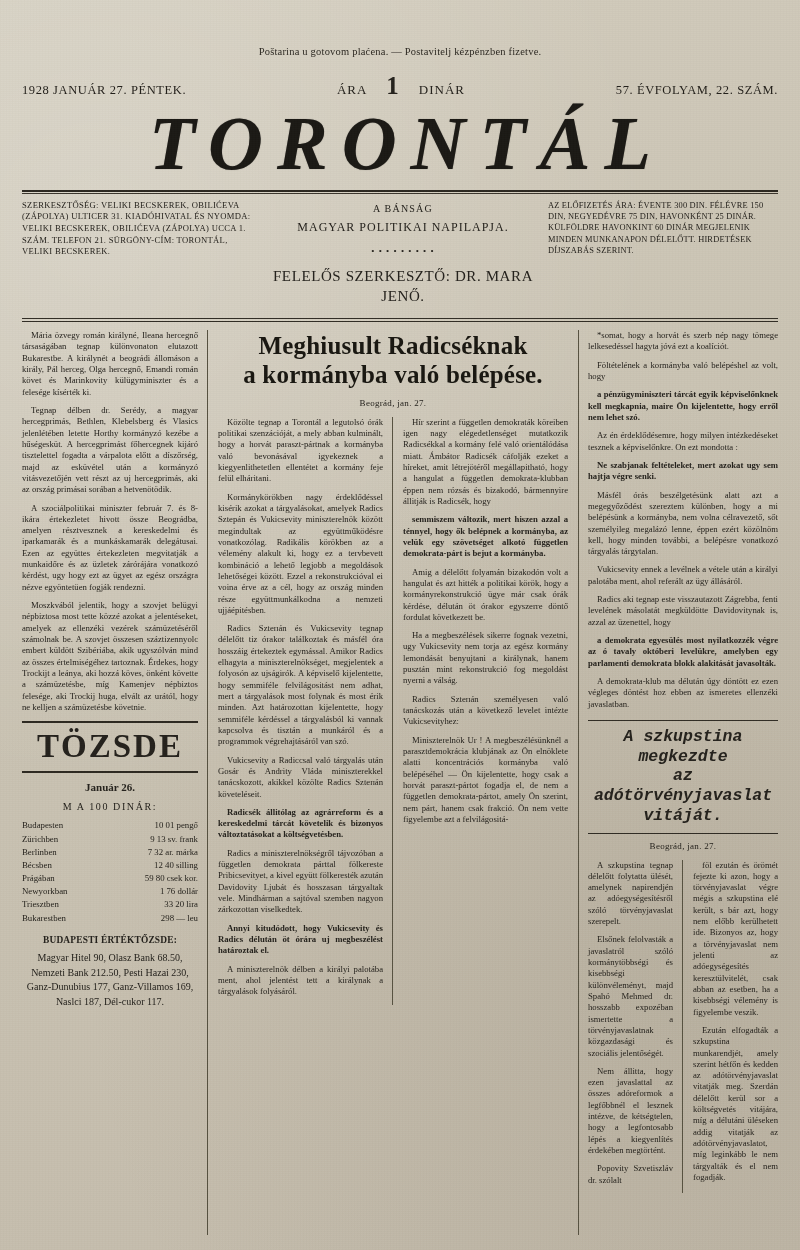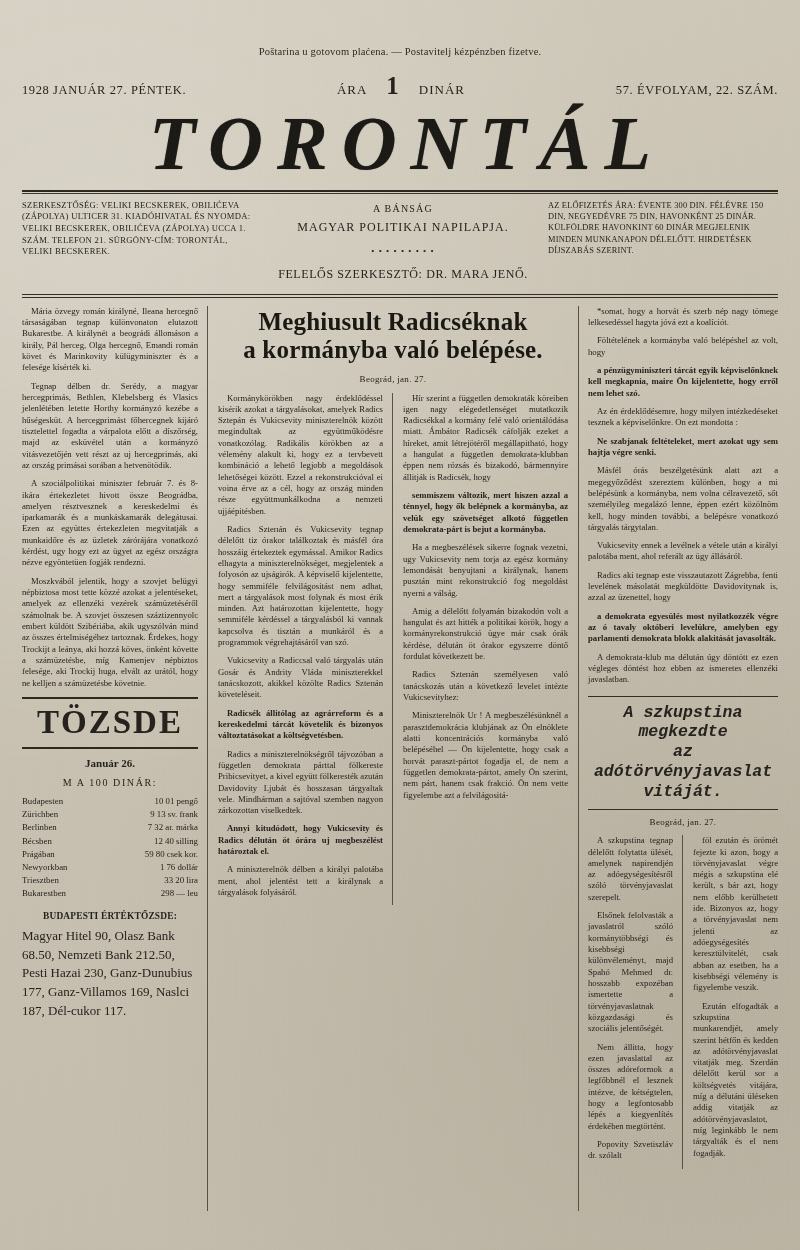--- a/index.html
+++ b/index.html
@@ -128,21 +128,21 @@
     letter-spacing: 1px;
     margin-top: 4px;
   }
   .imprint-mid .dots {
     margin-top: 10px;
     font-size: 9px;
     letter-spacing: 1px;
   }
   .imprint-mid .editor {
     margin-top: 8px;
-    font-size: 12px;
+    font-size: 15px;
     letter-spacing: 0.6px;
   }
   .imprint-right {
     flex: 0 0 230px;
     text-align: left;
     text-transform: uppercase;
     font-size: 8.4px;
     letter-spacing: 0.2px;
   }
   .hr-double {
@@ -241,23 +241,23 @@
   .quote-row .city { white-space: nowrap; }
   .quote-row .val { white-space: nowrap; }
   .tozsde-sub2 {
     text-align: center;
     font-weight: bold;
     font-size: 9.4px;
     letter-spacing: 0.2px;
     margin: 9px 0 5px 0;
   }
   .stock-lines {
-    font-size: 13px;
+    font-size: 10px;
     line-height: 1.45;
-    text-align: left;
+    text-align: center;
   }
 
   
   .sub-head {
     font-family: Liberation Mono, monospace;
     font-weight: bold;
     font-style: italic;
     font-size: 16.5px;
     line-height: 1.2;
     text-align: center;
@@ -354,33 +354,34 @@
     </div>
 
     <div class="col col-2" style="flex:0 0 350px; border-right:none; padding-right:0;">
       <div class="lead-head">
         <div>Meghiusult Radicséknak</div>
         <div>a kormányba való belépése.</div>
       </div>
       <div class="dateline">Beográd, jan. 27.</div>
       <div class="split2">
         <div>
+          <p>Közölte tegnap a Torontál a legutolsó órák politikai szenzációját, a mely abban kulminált, hogy a horvát paraszt-pártnak a kormányba való bevonásával igyekeznek a kiegyenlithetetlen ellentétet a kormány feje felül elháritani.</p>
           <p>Kormánykörökben nagy érdeklődéssel kisérik azokat a tárgyalásokat, amelyek Radics Sztepán és Vukicsevity miniszterelnök között megindultak az együttműködésre vonatkozólag. Radikális körökben az a vélemény alakult ki, hogy ez a tervbevett kombináció a lehető legjobb a megoldások lehetőségei között. Ezzel a rekonstrukcióval ei voina érve az a cél, hogy az ország minden része együttmunkálkodna a nemzeti ujjáépitésben.</p>
           <p>Radics Szteпán és Vukicsevity tegnap délelőtt tiz órakor találkoztak és másfél óra hosszáig értekeztek egymással. Amikor Radics elhagyta a miniszterelnökséget, megjelentek a folyosón az ujságirók. A képviselő kijelentette, hogy semmiféle felvilágositást nem adhat, mert a tárgyalások most folynak és most érik minden. Azt határozottan kijelentette, hogy semmiféle kérdéssel a tárgyalásból ki vannak kapcsolva és tisztán a munkáról és a programmok végrehajtásáról van szó.</p>
           <p>Vukicsevity a Radiccsal való tárgyalás után Gosár és Andrity Vláda miniszterekkel tanácskozott, akikkel közölte Radics Szteпán követeléseit.</p>
           <p class="bold-para">Radicsék állitólag az agrárreform és a kereskedelmi tárcát követelik és bizonyos változtatásokat a költségvetésben.</p>
           <p>Radics a miniszterelnökségről tájvozóban a független demokrata párttal fölkereste Pribicsevityet, a kivel együtt fölkeresték azután Davidovity Ljubát és hosszasan tárgyaltak vele. Mindhárman a sajtóval szemben nagyon zárkozottan viselkedtek.</p>
           <p class="bold-para">Annyi kitudódott, hogy Vukicsevity és Radics délután öt órára uj megbeszélést határoztak el.</p>
           <p>A miniszterelnök délben a királyi palotába ment, ahol jelentést tett a királynak a tárgyalások folyásáról.</p>
         </div>
         <div>
           <p>Hír szerint a független demokraták köreiben igen nagy elégedetlenséget mutatkozik Radicsékkal a kormány felé való orientálódása miatt. Ámbátor Radicsék cáfolják ezeket a híreket, amit létrejötéről megállapitható, hogy a hangulat a független demokrata-klubban éppen nem rózsás és bizakodó, bármennyire állitják is Radicsék, hogy</p>
           <p class="bold-para">semmiszem változik, mert hiszen azzal a ténnyel, hogy ők belépnek a kormányba, az velük egy szövetséget alkotó független demokrata-párt is bejut a kormányba.</p>
+          <p>Amig a délelőtt folyamán bizakodón volt a hangulat és azt hitték a politikai körök, hogy a kormányrekonstrukció ügye már csak órák kérdése, délután öt órakor egyszerre döntő fordulat következett be.</p>
           <p>Ha a megbeszélések sikerre fognak vezetni, ugy Vukicsevity nem torja az egész kormány lemondását benyujtani a királynak, hanem pusztán mint rekonstrukció fog megoldást nyerni a válság.</p>
-          <p>Amig a délelőtt folyamán bizakodón volt a hangulat és azt hitték a politikai körök, hogy a kormányrekonstrukció ügye már csak órák kérdése, délután öt órakor egyszerre döntő fordulat következett be.</p>
           <p>Radics Szteпán személyesen való tanácskozás után a következő levelet intézte Vukicsevityhez:</p>
           <p>Miniszterelnök Ur ! A megbeszélésünknél a parasztdemokrácia klubjának az Ön elnöklete alatti koncentrációs kormányba való belépéséhel — Ön kijelentette, hogy csak a horvát paraszt-pártot fogadja el, de nem a független demokrata-pártot, amely Ön szerint, nem párt, hanem csak frakció. Ön nem vette figyelembe azt a felvilágositá-</p>
         </div>
       </div>
     </div>
 
     <div class="col col-4" style="flex:1; border-left:1px solid #55503f; padding-left:9px;">
       <p>*somat, hogy a horvát és szerb nép nagy tömege lelkesedéssel hagyta jóvá ezt a koalíciót.</p>
       <p>Föltételének a kormányba való belépéshel az volt, hogy</p>
       <p class="bold-para">a pénzügyminiszteri tárcát egyik képviselőnknek kell megkapnia, maire Ön kijelentette, hogy erről nem lehet szó.</p>

